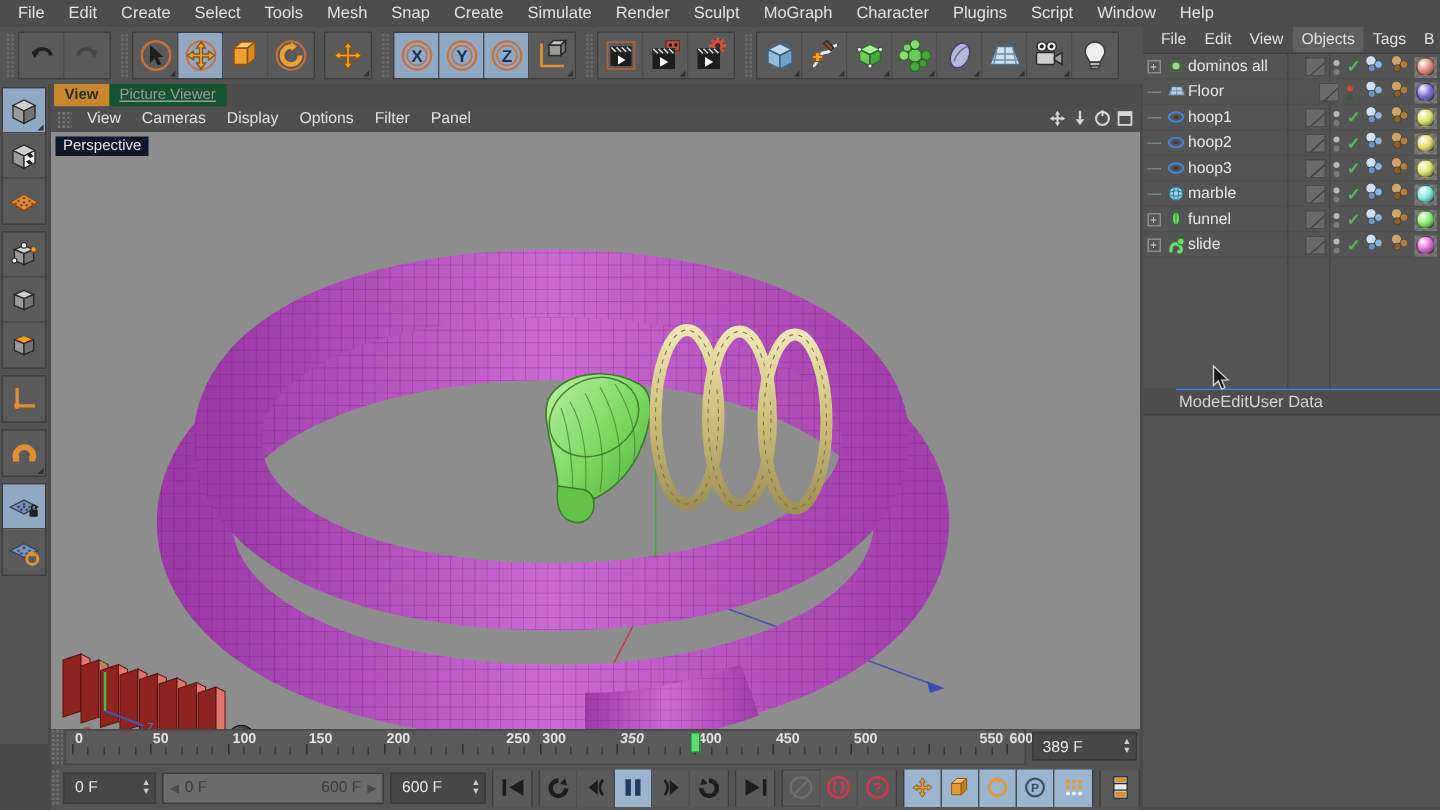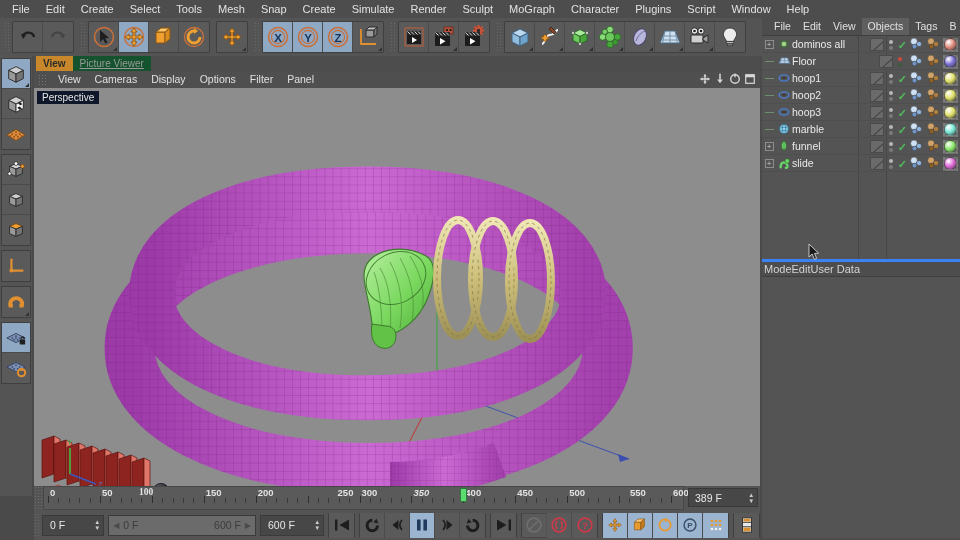--- a/index.html
+++ b/index.html
@@ -177,21 +177,21 @@
   .visdots { width:10px; display:flex; flex-direction:column; align-items:center; gap:2px; }
   .vd { width:4px;height:4px;border-radius:50%; }
   .chk { font-size:11px; color:#4fba5a; line-height:10px; font-weight:bold; }
   .matball { width:13px;height:13px;border-radius:50%; border:1px solid rgba(0,0,0,.35); }
   .matcell {
     width:15px;height:14px; display:flex;align-items:center;justify-content:center;
     background:
       repeating-conic-gradient(#6d6d6d 0% 25%, #7b7b7b 0% 50%) 0 0/5px 5px;
   }
   .attrhdr { height:17px; background:#4d4d4d; display:flex; align-items:center; padding-left:2px;
-             border-top:3px solid #3b82f6; }
+             border-top:1px solid #3b82f6;margin-left:22px; }
   .attrbody { height:262px; background:#545454; border-top:1px solid #3e3e3e; }
 
   
   .cursor { position:absolute; z-index:40; pointer-events:none; }
 </style>
 </head>
 <body>
 
 <div id="app">
 
@@ -831,30 +831,30 @@
           <div class="tick" style="left: 554.317px;"></div>
           <div class="tick" style="left: 564.7px;"></div>
           <div class="tick maj" style="left: 575.083px;"></div>
           <div class="tick" style="left: 585.467px;"></div>
           <div class="tick" style="left: 595.85px;"></div>
           <div class="tick" style="left: 606.233px;"></div>
           <div class="tick" style="left: 616.617px;"></div>
           <div class="tick maj" style="left: 627px;"></div>
           <div class="tlabel" style="left: 6px;">0</div>
           <div class="tlabel" style="left: 57.9167px;">50</div>
-          <div class="tlabel" style="left: 95px; font-family: Liberation Serif, serif;">100</div>
+          <div class="tlabel" style="left: 111px;">100</div>
           <div class="tlabel" style="left: 161.75px;">150</div>
           <div class="tlabel" style="left: 213.667px;">200</div>
           <div class="tlabel" style="left: 265.583px; margin-left: 28px;">250</div>
           <div class="tlabel" style="left: 317.5px;">300</div>
           <div class="tlabel" style="left: 369.417px; font-style: italic;">350</div>
           <div class="tlabel" style="left: 421.333px;">400</div>
           <div class="tlabel" style="left: 473.25px;">450</div>
           <div class="tlabel" style="left: 525.167px;">500</div>
-          <div class="tlabel" style="left: 586px; text-align: right;">550</div>
+          <div class="tlabel" style="left: 609px; text-align: right;">550</div>
           <div class="tlabel" style="left: 629px;">600</div>
           <div class="playhead" style="left: 416.333px;"></div>
         </div>
       <div class="framefield">
         <span>389 F</span>
         <span class="spin">▴<br>▾</span>
       </div>
     </div>
   </div>
 

